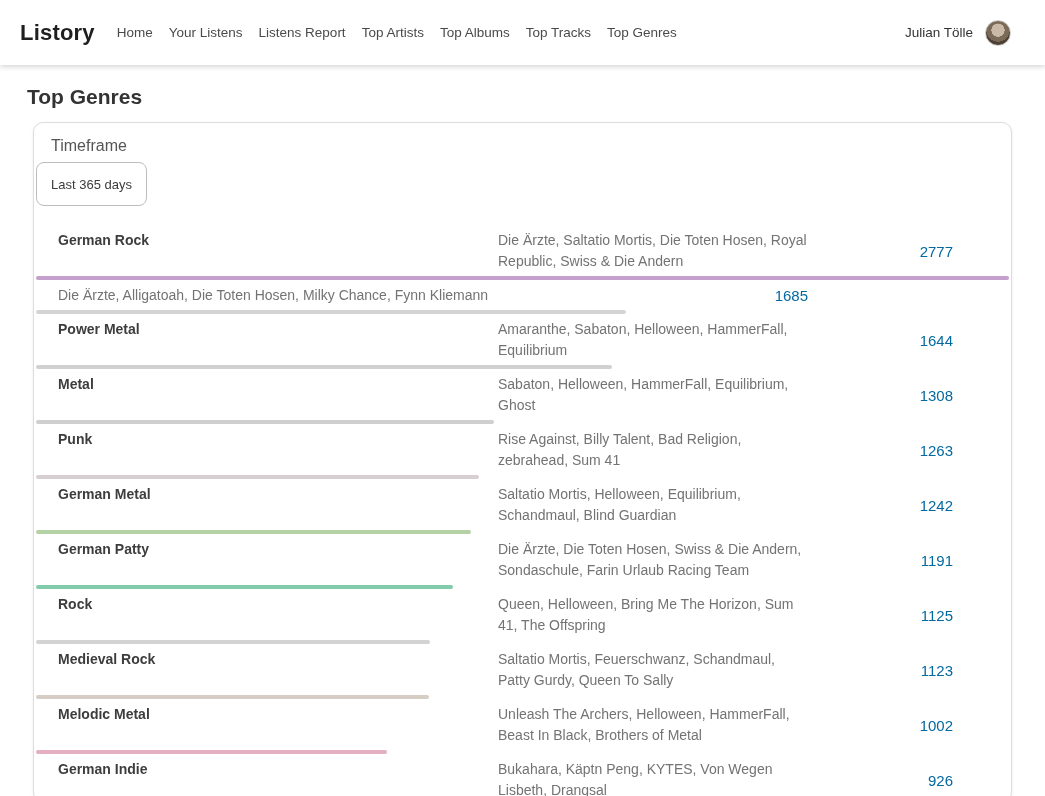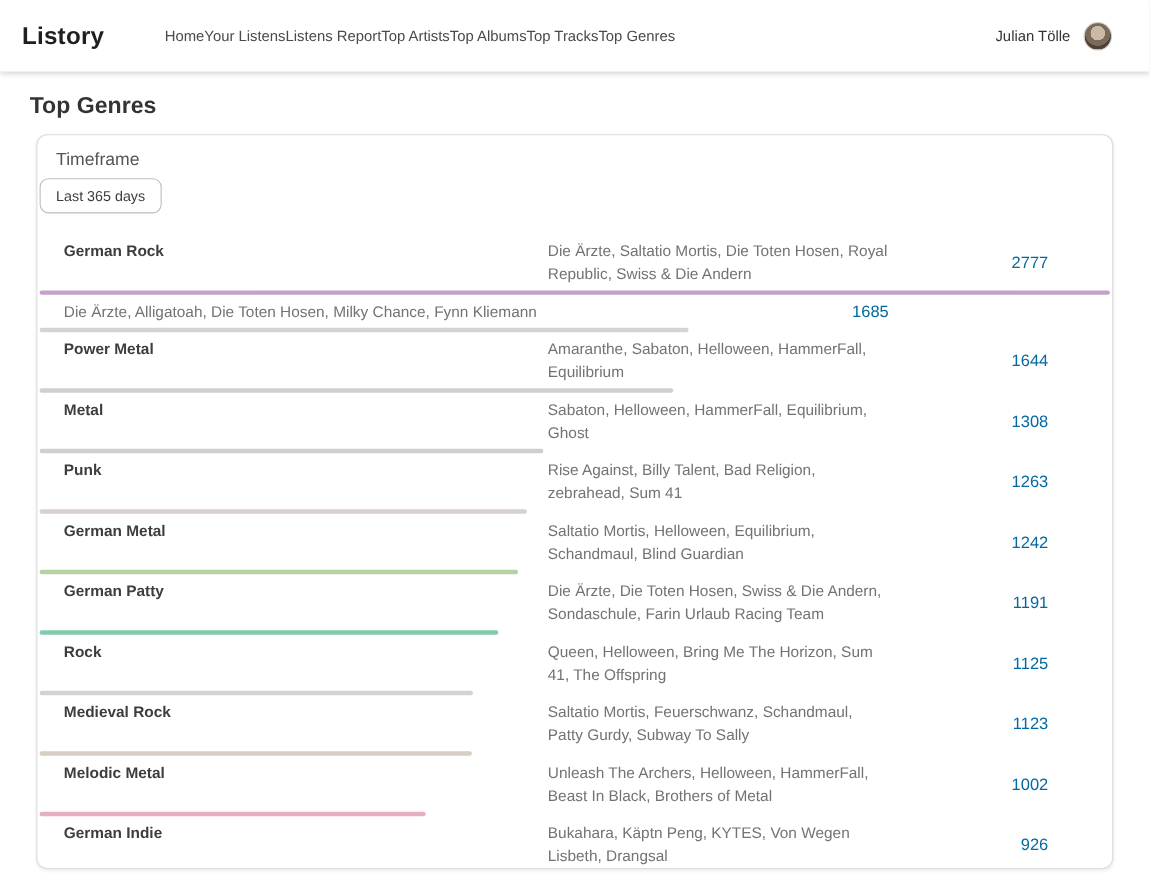--- a/index.html
+++ b/index.html
@@ -21,21 +21,21 @@
     z-index: 5;
   }
   .logo {
     font-size: 22px;
     font-weight: 800;
     color: #1f1f1f;
     margin-right: 22px;
     cursor: pointer;
     letter-spacing: 0.2px;
   }
-  .nav-links { display: flex; align-items: flex-start; flex: 1; margin-left: 33px; }
+  .nav-links { display: flex; align-items: flex-start; gap: 16px; flex: 1; }
   .nav-link {
     font-size: 13.5px;
     color: #4a4a4a;
     text-decoration: none;
     cursor: pointer;
     white-space: nowrap;
   }
   .nav-right { display: flex; align-items: center; gap: 12px; }
   .user-name { font-size: 13.5px; color: #333; cursor: pointer; white-space: nowrap; }
   .avatar {
@@ -62,21 +62,21 @@
     overflow: hidden;
   }
   .filter { margin-left: 2px; }
   .filter-label {
     display: block;
     font-size: 16px;
     color: #555;
     margin: 0 0 7px 15px;
   }
   .tf-btn {
-    height: 32px;
+    height: 44px;
     padding: 0 14px;
     border: 1px solid #bdbdbd;
     border-radius: 8px;
     background: #fff;
     font-family: "Liberation Sans", sans-serif;
     font-size: 13px;
     color: #3c3c3c;
     cursor: pointer;
   }
   .genre-table { margin-top: 19px; }
@@ -197,21 +197,21 @@
       <div class="g-artists">Queen, Helloween, Bring Me The Horizon, Sum 41, The Offspring</div>
       <div class="g-count">1125</div>
     </div>
     <div class="bar-track">
       <div class="bar" style="width: 40.51%; background: rgb(211, 211, 211);"></div>
     </div>
   </div>
         <div class="row">
     <div class="cols">
       <div class="g-name">Medieval Rock</div>
-      <div class="g-artists">Saltatio Mortis, Feuerschwanz, Schandmaul, Patty Gurdy, Subway To Sally</div>
+      <div class="g-artists">Saltatio Mortis, Feuerschwanz, Schandmaul, Patty Gurdy, Queen To Sally</div>
       <div class="g-count">1123</div>
     </div>
     <div class="bar-track">
       <div class="bar" style="width: 40.44%; background: rgb(214, 205, 196);"></div>
     </div>
   </div>
         <div class="row">
     <div class="cols">
       <div class="g-name">Melodic Metal</div>
       <div class="g-artists">Unleash The Archers, Helloween, HammerFall, Beast In Black, Brothers of Metal</div>

